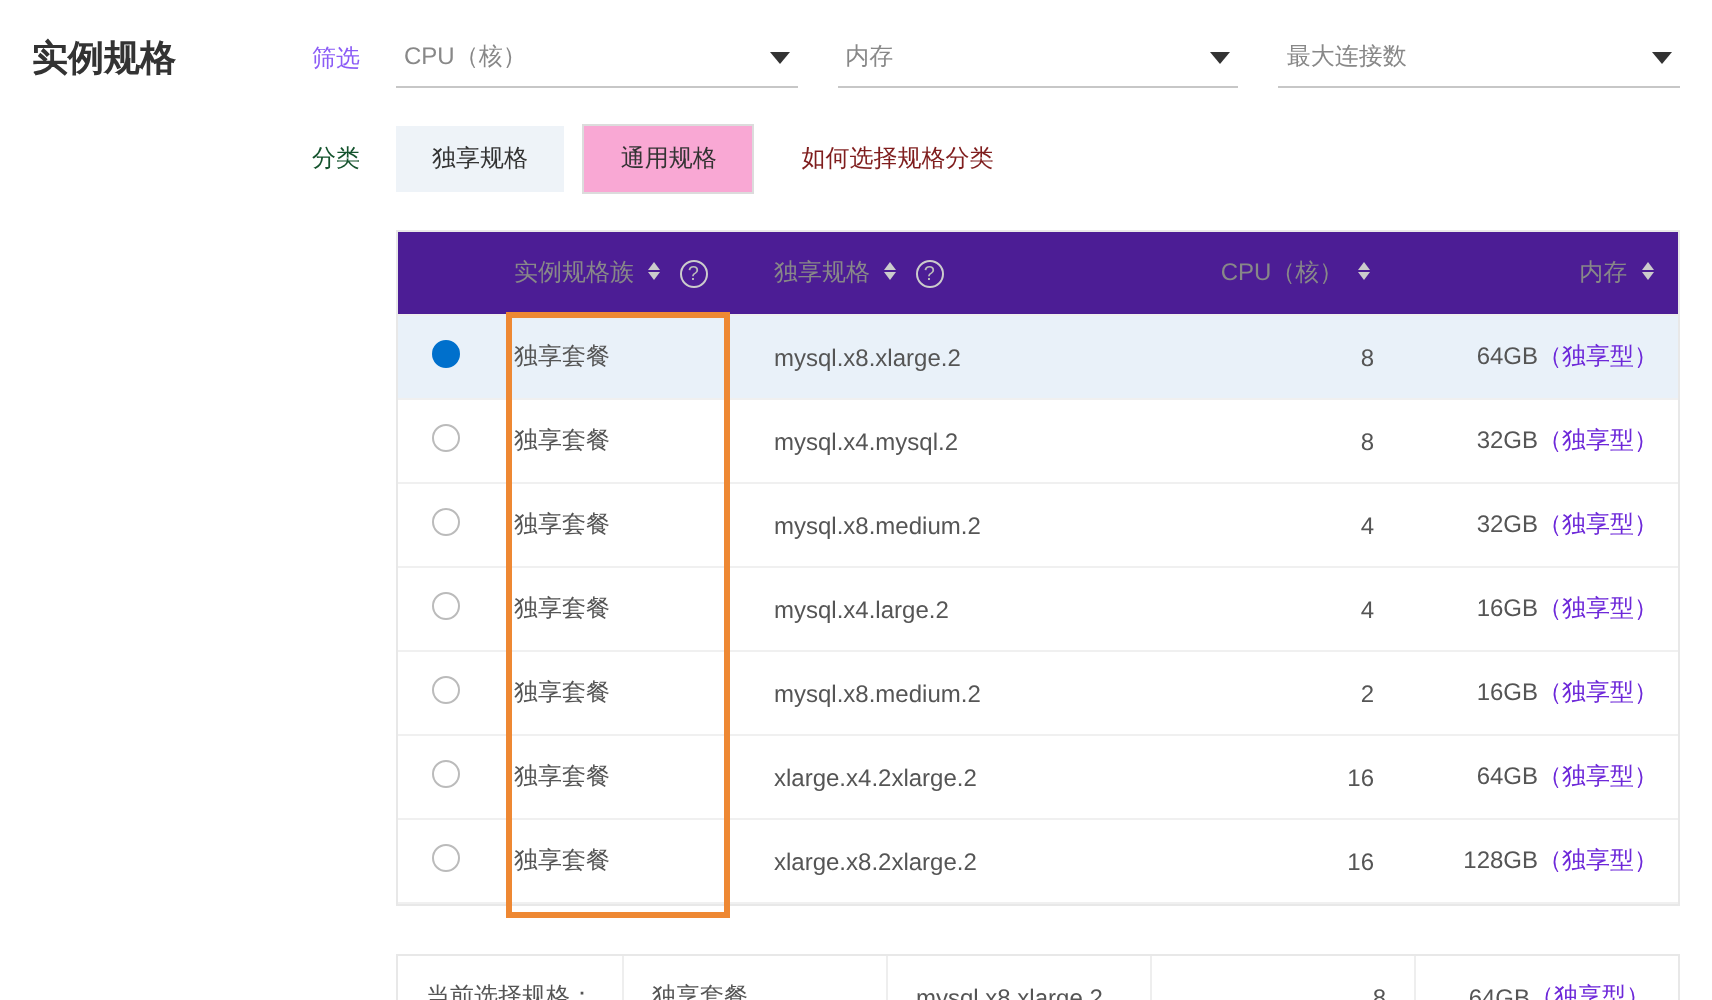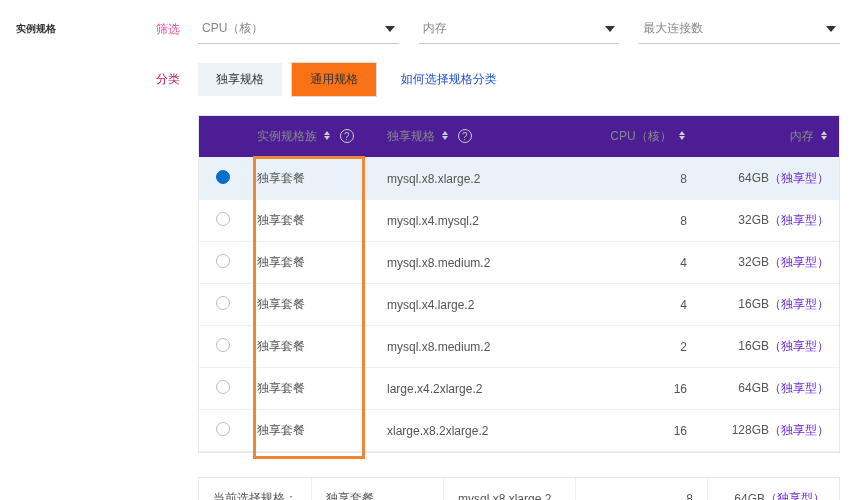--- a/index.html
+++ b/index.html
@@ -1,30 +1,30 @@
 <!DOCTYPE html>
 <html><head>
 <meta charset="utf-8">
 <style>
   * { box-sizing: border-box; margin: 0; padding: 0; }
   body { font-family: "Microsoft YaHei", "PingFang SC", Arial, sans-serif; font-size: 12px; color: #333; background: #fff; width: 856px; }
   .page { padding: 14px 16px 0 16px; }
   .row-line { display: flex; align-items: center; margin-bottom: 18px; }
-  .section-title { font-size: 10px; font-weight: 700; color: #333; width: 140px; }
-  .filter-label { width: 42px; color: #ec4899; }
+  .section-title { font-size: 18px; font-weight: 700; color: #333; width: 140px; }
+  .filter-label { width: 42px; color: #8b5cf6; }
   .filter-group { display: flex; gap: 20px; flex: 1; }
   .select { position: relative; flex: 1; border-bottom: 1px solid #c7c7c7; padding: 6px 4px 6px 4px; color: #888; cursor: pointer; display:flex; justify-content:space-between; align-items:center; }
   .select .caret { width: 0; height: 0; border-left: 5px solid transparent; border-right: 5px solid transparent; border-top: 6px solid #333; }
   .class-row { display:flex; align-items:center; margin-bottom: 18px; }
   .class-label { width: 140px; }
-  .class-label2 { width: 42px; color:#be185d;}
+  .class-label2 { width: 42px; color:#14532d;}
   .tab { display:inline-block; padding: 8px 18px; margin-right: 6px; cursor:pointer; color:#333; }
   .tab.active { background:#eef3f8; color:#333; }
-  .tab.inactive { border:1px solid #dcdcdc; background:#f97316; }
-  .link { color:#1d4ed8; margin-left: 14px; cursor:pointer; }
+  .tab.inactive { border:1px solid #dcdcdc; background:#f9a8d4; }
+  .link { color:#7f1d1d; margin-left: 14px; cursor:pointer; }
   .table-wrap { margin-left: 182px; border:1px solid #e8e8e8; position:relative; }
   .table { width:100%; border-collapse: collapse; }
   .table th { font-weight:400; color:#888; font-size:12px; padding:12px 10px; text-align:left; background:#4c1d95; border-bottom:1px solid #eee;}
   .table th.thr, .table td.tdr { text-align:right; }
   .table td { padding:12px 10px; border-bottom:1px solid #f0f0f0; color:#555; font-size:12px;}
   .table tr.body.selected td { background:#e9f1f9; }
   .radio { width:14px; height:14px; border:1px solid #bbb; border-radius:50%; display:inline-block; position:relative; cursor:pointer;}
   .radio.checked { background:#0070cc; border-color:#0070cc; }
   .radio.checked::after{ content:""; position:absolute; inset:0; margin:auto; width:0; height:0;}
   .help-icon { display:inline-block; width:14px;height:14px;border:1px solid #ccc;border-radius:50%;font-size:10px;line-height:13px;text-align:center;color:#bbb;margin-left:4px;}
@@ -133,21 +133,21 @@
           <tr class="body">
             <td class="col-radio"><span class="radio"></span></td>
             <td class="col-family">独享套餐</td>
             <td class="col-code">mysql.x8.medium.2</td>
             <td class="tdr col-cpu">2</td>
             <td class="tdr">16GB<span class="mem-note">（独享型）</span></td>
           </tr>
           <tr class="body">
             <td class="col-radio"><span class="radio"></span></td>
             <td class="col-family">独享套餐</td>
-            <td class="col-code">large.x4.2xlarge.2</td>
+            <td class="col-code">xlarge.x4.2xlarge.2</td>
             <td class="tdr col-cpu">16</td>
             <td class="tdr">64GB<span class="mem-note">（独享型）</span></td>
           </tr>
           <tr class="body">
             <td class="col-radio"><span class="radio"></span></td>
             <td class="col-family">独享套餐</td>
             <td class="col-code">xlarge.x8.2xlarge.2</td>
             <td class="tdr col-cpu">16</td>
             <td class="tdr">128GB<span class="mem-note">（独享型）</span></td>
           </tr>

